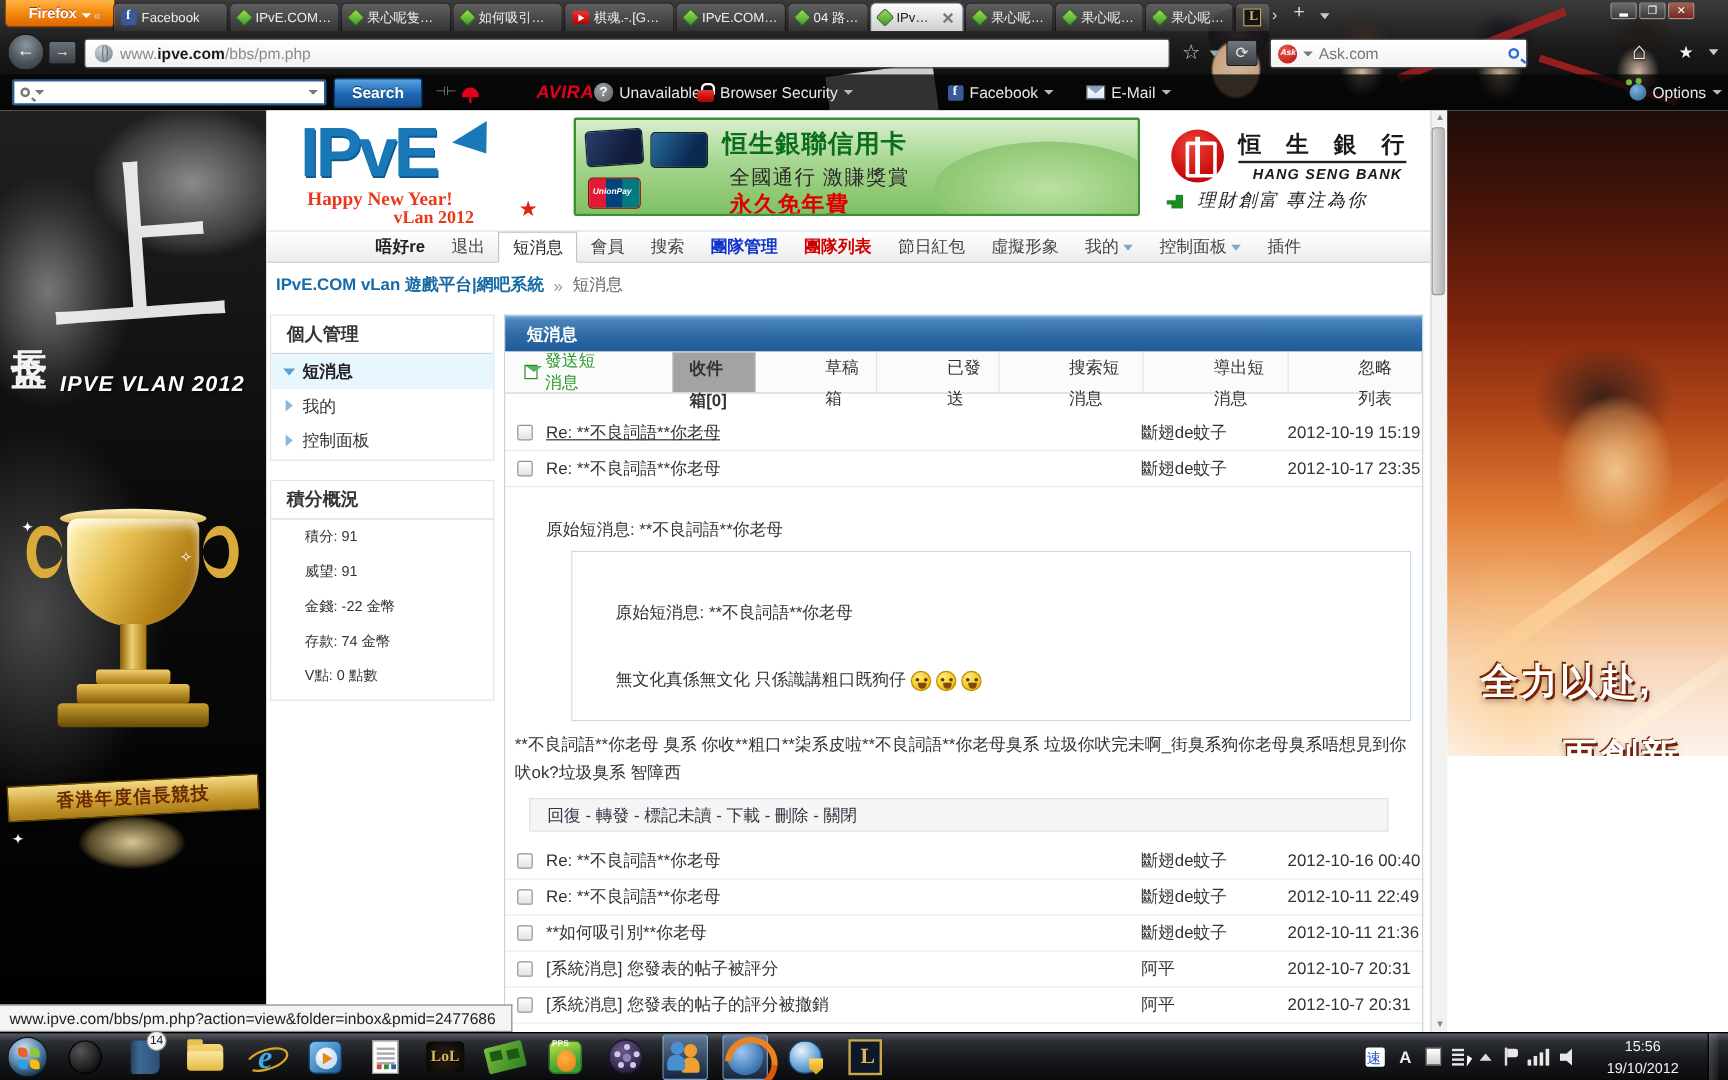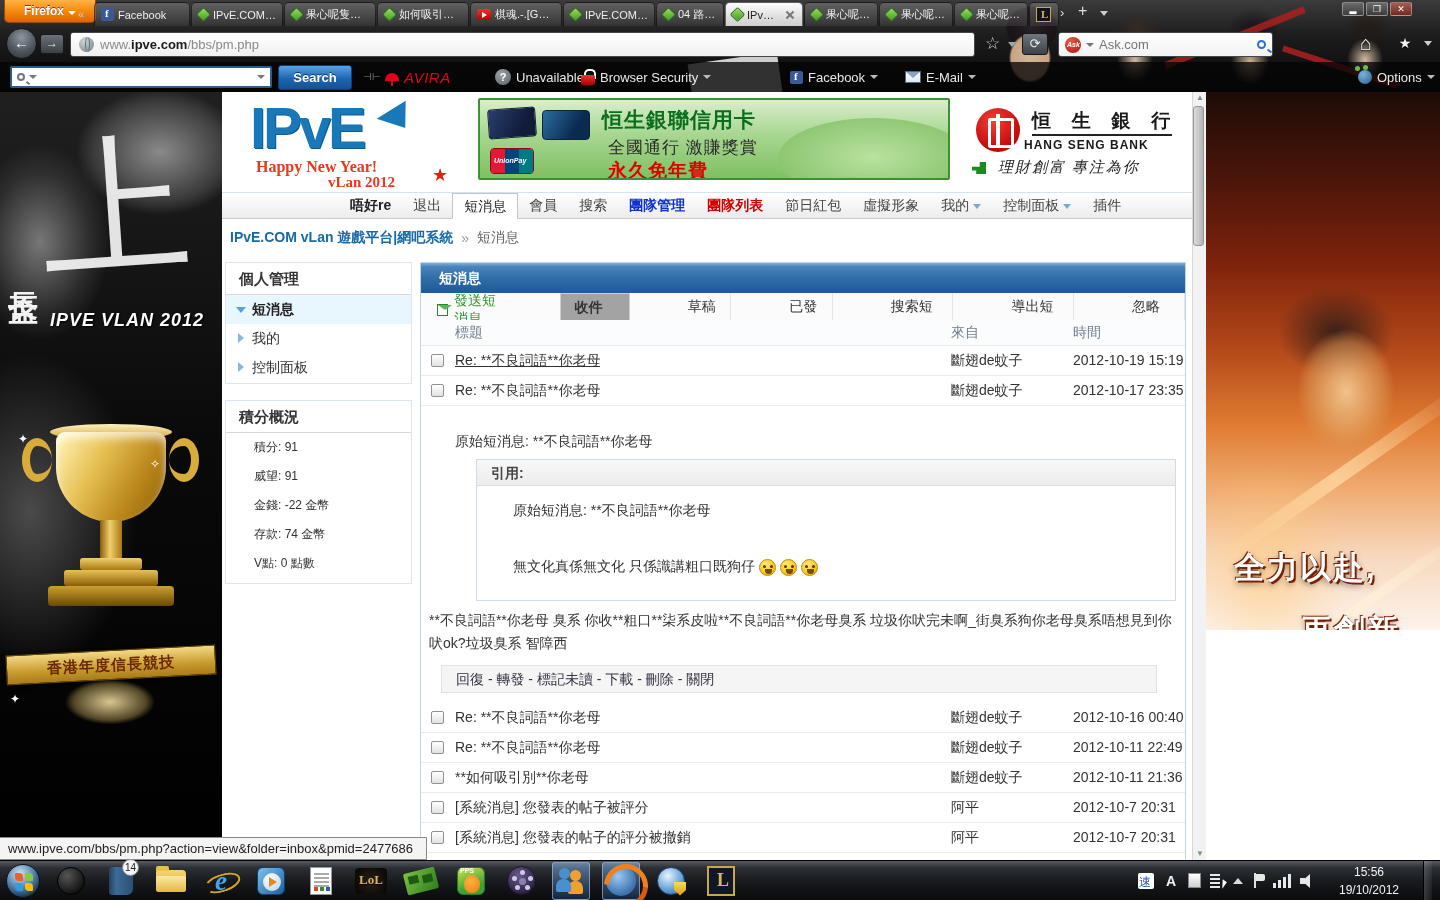--- a/index.html
+++ b/index.html
@@ -92,21 +92,21 @@
   .tb-search { position:absolute; left:10px; top:4px; width:262px; height:22px; background:#fff; border:2px solid #2a5d8a; border-radius:2px; display:flex; align-items:center; padding:0 5px; gap:4px; }
   .tb-search .g-lens { width:8px; height:8px; border:2px solid #777; border-radius:50%; position:relative; }
   .tb-search .g-lens::after { content:""; position:absolute; left:7px; top:7px; width:4px; height:2px; background:#777; transform:rotate(40deg); }
   .tb-search .sp { flex:1; }
   .tb-go { position:absolute; left:278px; top:3px; width:74px; height:25px; border-radius:3px; border:1px solid #0c3f7a;
     background:linear-gradient(#5aa2e0,#1d66b5 55%,#15518f); color:#fff; font-weight:bold; font-size:13px; text-align:center; line-height:23px; text-shadow:0 -1px #0a3a6a; }
   .grip { position:absolute; left:363px; top:8px; width:9px; height:14px; color:#888; font-size:10px; line-height:14px; }
   .tb-item { position:absolute; top:0; height:30px; display:flex; align-items:center; gap:5px; }
   .avira-u { width:14px; height:8px; border-radius:8px 8px 0 0; background:#e2001a; position:relative; }
   .avira-u::after { content:""; position:absolute; left:6px; top:7px; width:2px; height:6px; background:#e2001a; }
-  .avira-t { color:#e2001a; font-weight:normal; font-size:15px; letter-spacing:.5px; font-style:italic; }
+  .avira-t { color:#e2001a; font-weight:bold; font-size:15px; letter-spacing:.5px; font-style:italic;margin-left:43px; }
   .qcirc { width:16px; height:16px; border-radius:50%; background:radial-gradient(circle at 35% 30%,#9aa1a6,#5c6368); color:#fff; font-size:11px; font-weight:bold; text-align:center; line-height:16px; }
   .lock { width:14px; height:16px; position:relative; }
   .lock::before { content:""; position:absolute; left:3px; top:0; width:8px; height:8px; border:2px solid #fff; border-bottom:none; border-radius:5px 5px 0 0; }
   .lock::after { content:""; position:absolute; left:0; top:6px; width:14px; height:10px; background:linear-gradient(#e33,#a00); border-radius:2px; }
   .env { width:16px; height:12px; background:linear-gradient(#fff,#dce8f5); border:1px solid #567; position:relative; }
   .env::before { content:""; position:absolute; left:0; top:0; border-left:7px solid transparent; border-right:7px solid transparent; border-top:6px solid #8aa4c0; }
   .optglobe { width:14px; height:14px; border-radius:50%; background:radial-gradient(circle at 35% 30%,#7ab4e0,#2a5d8a); position:relative; }
   .optglobe::after { content:""; position:absolute; left:-3px; top:-4px; width:5px; height:5px; border-radius:50%; background:#6fbf3f; box-shadow:8px -1px 0 #6fbf3f; }
 
   
@@ -178,27 +178,27 @@
   .ad-up::after { content:"UnionPay"; position:absolute; left:3px; top:8px; color:#fff; font-size:7px; font-style:italic; font-weight:bold; }
   .ad-title { position:absolute; left:122px; top:6px; color:#0a6e1e; font-weight:bold; font-size:21px; letter-spacing:1px; }
   .ad-l2 { position:absolute; left:128px; top:36px; color:#2a2a2a; font-size:17px; letter-spacing:1px; }
   .ad-l3 { position:absolute; left:128px; top:58px; color:#e00000; font-weight:bold; font-size:19px; letter-spacing:1px; }
   .bank { position:absolute; left:736px; top:6px; width:228px; height:86px; background:#fff; }
   .hs-logo { position:absolute; left:18px; top:10px; width:44px; height:44px; border-radius:50%; background:radial-gradient(circle at 40% 30%,#f04038,#c40808 70%); }
   .hs-logo::before { content:""; position:absolute; left:12px; top:10px; width:20px; height:24px; border:3px solid #fff; border-radius:2px; }
   .hs-logo::after { content:""; position:absolute; left:20px; top:6px; width:4px; height:32px; background:#fff; }
   .hs-cn { position:absolute; left:74px; top:10px; color:#1a1a1a; font-size:19px; letter-spacing:8px; font-family:"Liberation Serif",serif; font-weight:bold; white-space:nowrap;text-align:center; }
   .hs-rule { position:absolute; left:74px; top:36px; width:140px; height:2px; background:#222; }
-  .hs-en { position:absolute; left:66px; top:40px; color:#1a1a1a; font-size:12px; font-weight:bold; letter-spacing:1px; }
+  .hs-en { position:absolute; left:86px; top:40px; color:#1a1a1a; font-size:12px; font-weight:bold; letter-spacing:1px;font-style:italic; }
   .hs-dots { position:absolute; left:14px; top:64px; width:14px; height:12px; background:#1f8a1f; clip-path:polygon(0 40%,55% 40%,55% 0,100% 0,100% 100%,30% 100%,30% 70%,0 70%); }
   .hs-slogan { position:absolute; left:40px; top:60px; color:#222; font-size:15px; font-style:italic; font-family:"Liberation Serif",serif; letter-spacing:2px; white-space:nowrap; }
 
   
   .pg-nav { position:absolute; left:0; top:100px; width:970px; height:27px; background:linear-gradient(#ffffff,#ececec);
-    border-top:1px solid #d5e3ef; border-bottom:1px solid #c9c9c9; display:flex; padding-left:117px; font-size:14px; color:#444; }
+    border-top:1px solid #d5e3ef; border-bottom:1px solid #c9c9c9; display:flex; padding-left:80px; font-size:14px; color:#444; }
   .pn-item { padding:0 11px; line-height:25px; display:flex; align-items:center; gap:4px; white-space:nowrap; }
   .pn-item.bold { font-weight:bold; color:#222; }
   .pn-item.blue { color:#1133cc; font-weight:bold; }
   .pn-item.red { color:#d00000; font-weight:bold; }
   .pn-item.active { background:#fff; border:1px solid #c5c5c5; border-bottom:1px solid #fff; margin-bottom:-1px; color:#222; }
   .pn-arr { border-left:4px solid transparent; border-right:4px solid transparent; border-top:5px solid #7aaad0; margin-top:2px; }
 
   
   .crumb { position:absolute; left:8px; top:134px; height:24px; font-size:14px; display:flex; gap:8px; align-items:center; }
   .crumb .site { color:#176aa6; font-weight:bold; }
@@ -557,42 +557,36 @@
               <span class="cmp-env"></span>
               <span>發送短消息</span>
             </div>
           <div class="ptab active">收件箱[0]</div>
           <div class="ptab">草稿箱</div>
           <div class="ptab">已發送</div>
           <div class="ptab">搜索短消息</div>
           <div class="ptab">導出短消息</div>
           <div class="ptab">忽略列表</div>
         </div>
-        <div class="pcols">
-          <span class="c-title">標題</span>
-          <span class="c-from">來自</span>
-          <span class="c-time">時間</span>
-        </div>
 
         <div class="prow r1">
           <span class="chk"></span>
           <span class="rt u">Re: **不良詞語**你老母</span>
           <span class="rf">斷翅de蚊子</span>
           <span class="rtm">2012-10-19 15:19</span>
         </div>
         <div class="prow r2">
           <span class="chk"></span>
           <span class="rt">Re: **不良詞語**你老母</span>
           <span class="rf">斷翅de蚊子</span>
           <span class="rtm">2012-10-17 23:35</span>
         </div>
 
         <div class="msg-orig">原始短消息: **不良詞語**你老母</div>
         <div class="quote">
-          <div class="q-head">引用:</div>
           <div class="q-l1">原始短消息: **不良詞語**你老母</div>
           <div class="q-l2">
             <span>無文化真係無文化 只係識講粗口既狗仔</span>
             <span class="cry"></span>
             <span class="cry"></span>
             <span class="cry"></span>
           </div>
         </div>
         <div class="msg-body">**不良詞語**你老母 臭系 你收**粗口**柒系皮啦**不良詞語**你老母臭系 垃圾你吠完未啊_街臭系狗你老母臭系唔想見到你吠ok?垃圾臭系 智障西</div>
         <div class="pact">

